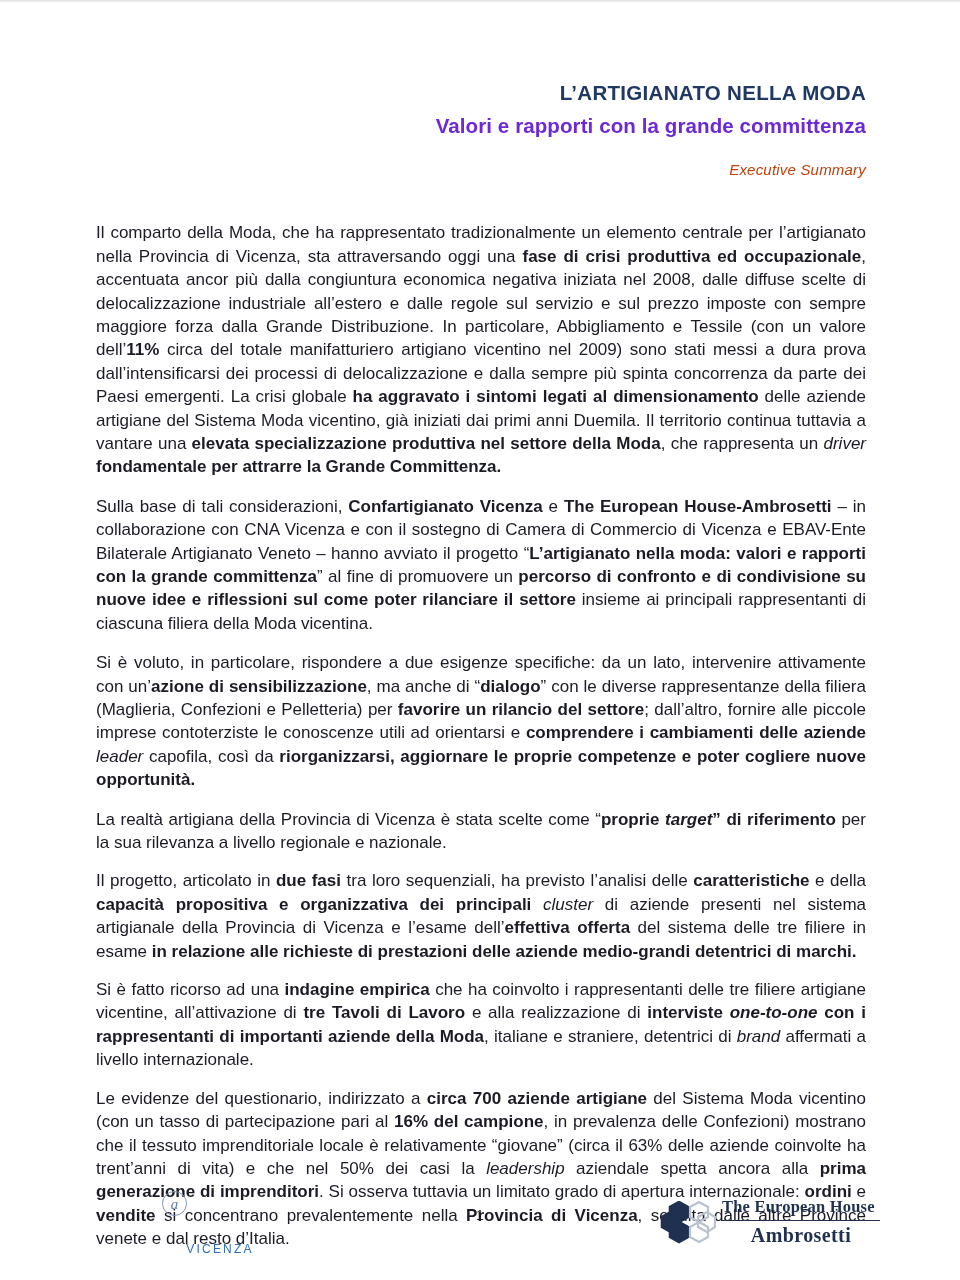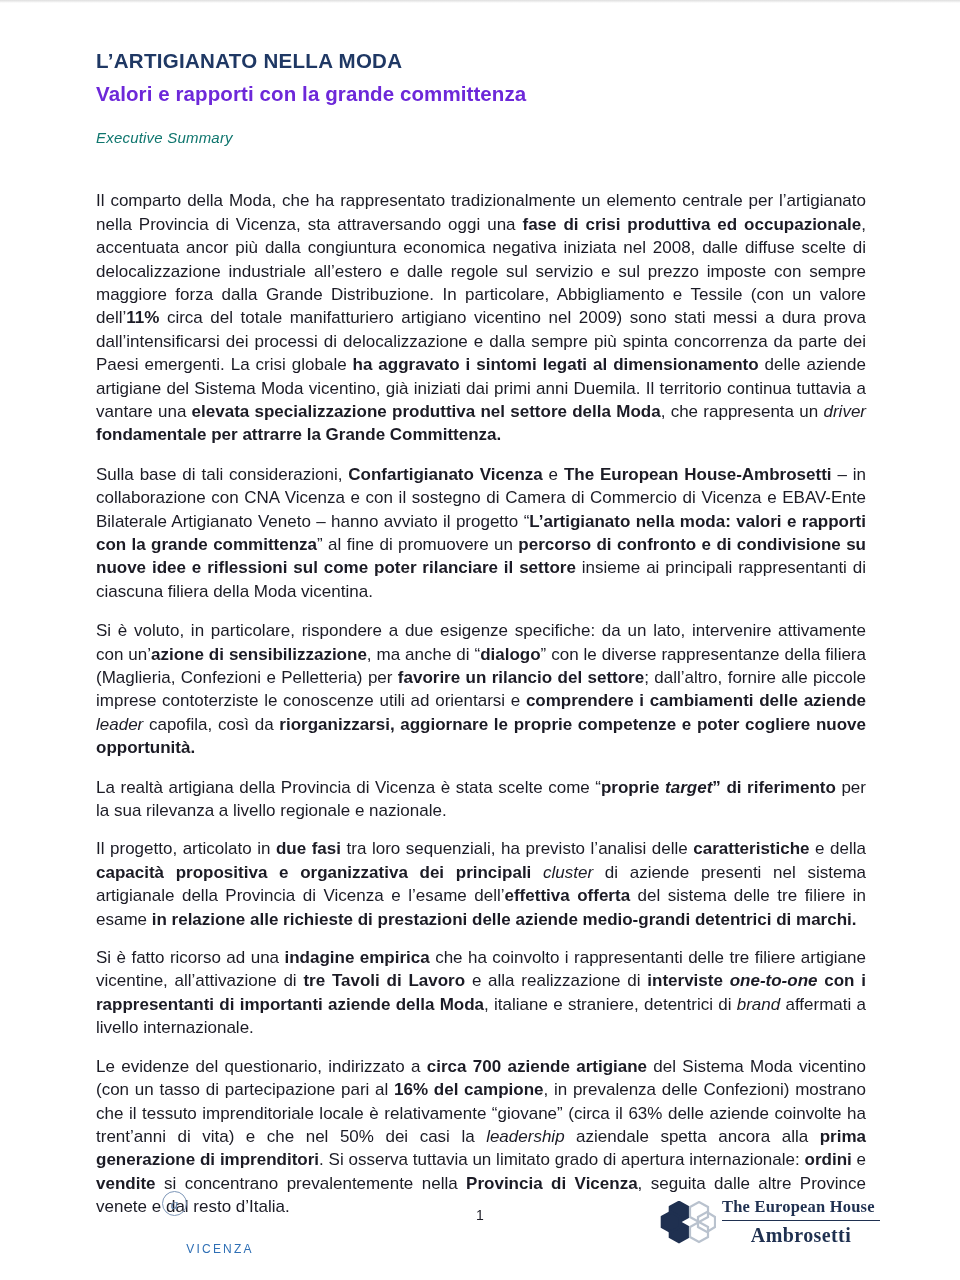--- a/index.html
+++ b/index.html
@@ -28,22 +28,22 @@
 
   .content {
     position: absolute;
     left: 96px;
     top: 0;
     width: 770px;
   }
 
   
   .title-block {
-    text-align: left;
-    padding-top: 48px;
+    text-align: right;
+    padding-top: 80px;
   }
   .doc-title-1 {
     font-family: "Liberation Sans", sans-serif;
     font-size: 20.5px;
     font-weight: bold;
     color: #1f3864;
     letter-spacing: 0.3px;
     line-height: 1.28;
     margin: 0;
   }
@@ -54,21 +54,21 @@
     color: #6d28d9;
     letter-spacing: 0.1px;
     line-height: 1.32;
     margin: 6px 0 0 0;
   }
   .doc-subtitle {
     font-family: "Liberation Sans", sans-serif;
     font-size: 15px;
     font-style: italic;
     font-weight: normal;
-    color: #0f766e;
+    color: #c2410c;
     margin: 22px 0 0 0;
     letter-spacing: 0.2px;
   }
 
   
   .body-block {
     margin-top: 43px;
   }
   p.para {
     font-family: "Liberation Sans", sans-serif;

